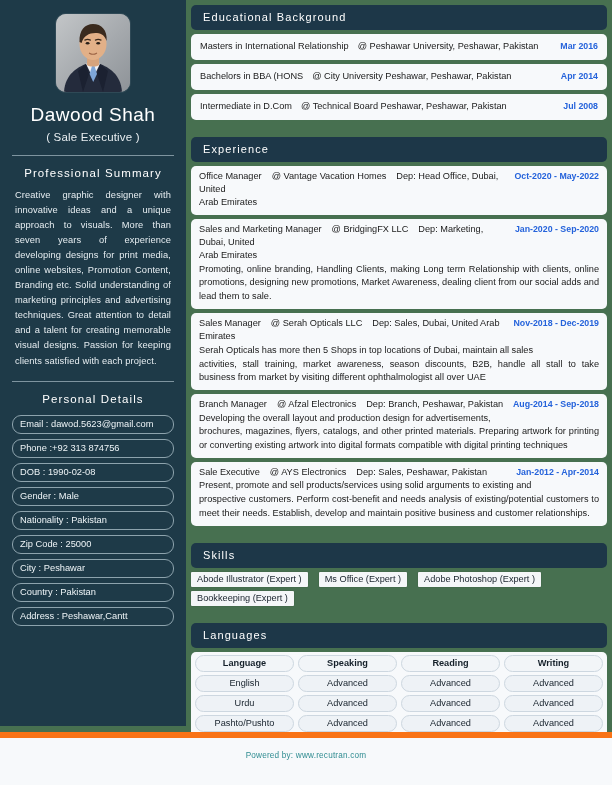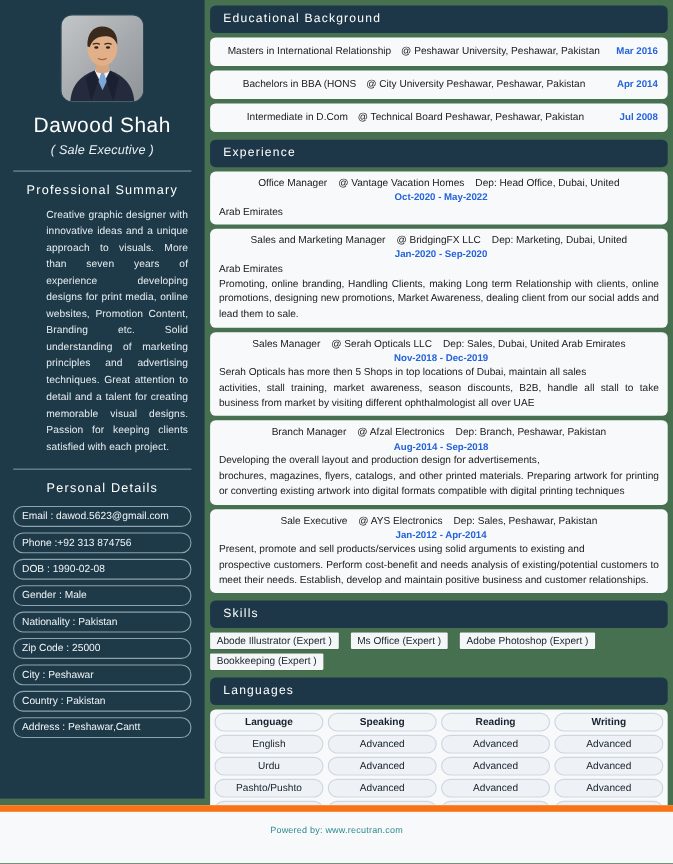--- a/index.html
+++ b/index.html
@@ -68,21 +68,20 @@
     letter-spacing: .5px;
     color: #ffffff;
     margin-top: 12px;
   }
   .role {
     text-align: center;
     font-size: 11.5px;
     color: #e8eef1;
     margin-top: 5px;
     letter-spacing: .2px;
-    font-style: italic;
   }
 
   .divider {
     height: 1px;
     background: #7e949f;
     margin: 12px 4px 0 4px;
   }
 
   .side-heading {
     text-align: center;
@@ -92,21 +91,20 @@
     margin: 11px 0 9px 0;
   }
 
   .summary {
     font-size: 9.3px;
     line-height: 1.62;
     text-align: justify;
     color: #e6edf1;
     padding: 0 7px;
     letter-spacing: .1px;
-    margin-left: 27px;
   }
 
   .pd-list { padding: 0 4px; margin-top: 1px; }
   .pd-item {
     border: 1px solid #8da3ad;
     border-radius: 9px;
     padding: 3px 7px 4px 7px;
     font-size: 9.3px;
     color: #eef4f7;
     margin-bottom: 5px;
@@ -116,21 +114,21 @@
 
   
   .main {
     flex: 1 1 auto;
     min-width: 0;
     padding: 5px 5px 0 5px;
     display: flex;
     flex-direction: column;
   }
 
-  .section { margin-bottom: 7px; }
+  .section { margin-bottom: 17px; }
 
   .sec-head {
     background: #1D3748;
     color: #ffffff;
     font-size: 11px;
     letter-spacing: 1.1px;
     padding: 6px 12px 7px 12px;
     border-radius: 5px;
   }
 
@@ -144,38 +142,37 @@
   }
 
   
   .edu-row {
     display: flex;
     align-items: baseline;
     font-size: 9.2px;
     line-height: 1.35;
     padding: 2px 1px 2px 1px;
   }
-  .edu-main { flex: 1 1 auto; min-width: 0; white-space: nowrap; overflow: hidden; text-align: center; }
+  .edu-main { flex: 1 1 auto; min-width: 0; white-space: nowrap; overflow: hidden; }
   .edu-deg { font-weight: 400; }
   .edu-at { margin-left: 9px; }
   .edu-date {
     flex: 0 0 auto;
     color: #2563DB;
     font-weight: bold;
     font-size: 8.8px;
     padding-left: 8px;
   }
 
   
   .exp-head {
     display: flex;
-    align-items: center;
+    align-items: flex-start;
     font-size: 9.2px;
     line-height: 1.45;
-    flex-direction: column;
   }
   .exp-head-left { flex: 1 1 auto; min-width: 0; }
   .exp-title { }
   .exp-at { margin-left: 10px; }
   .exp-dep { margin-left: 10px; }
   .exp-date {
     flex: 0 0 auto;
     color: #2563DB;
     font-weight: bold;
     font-size: 8.8px;

